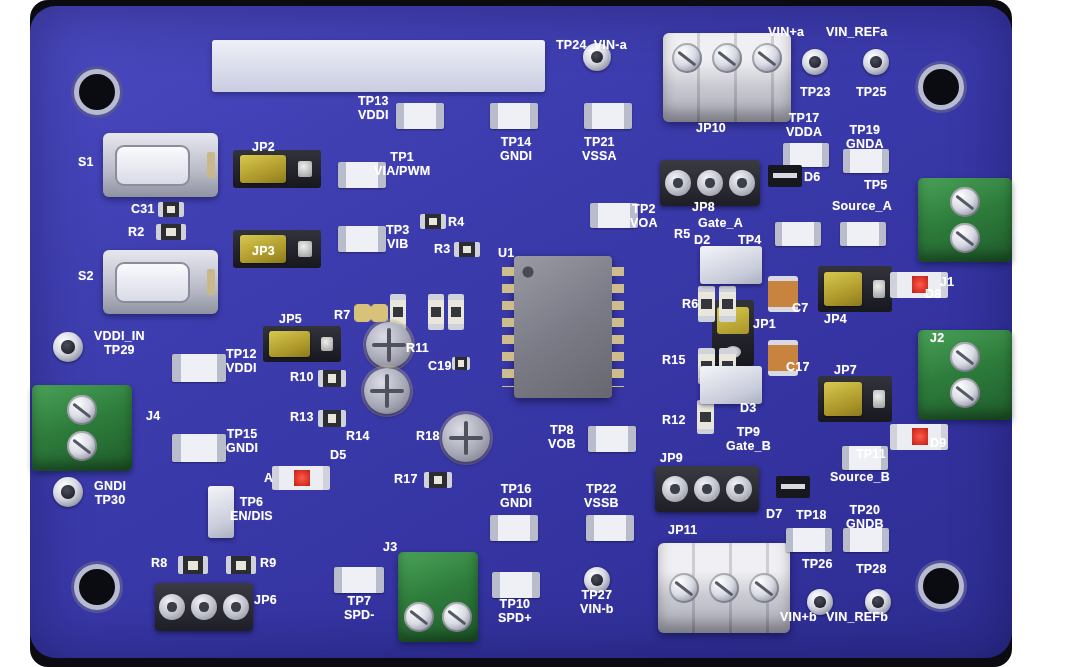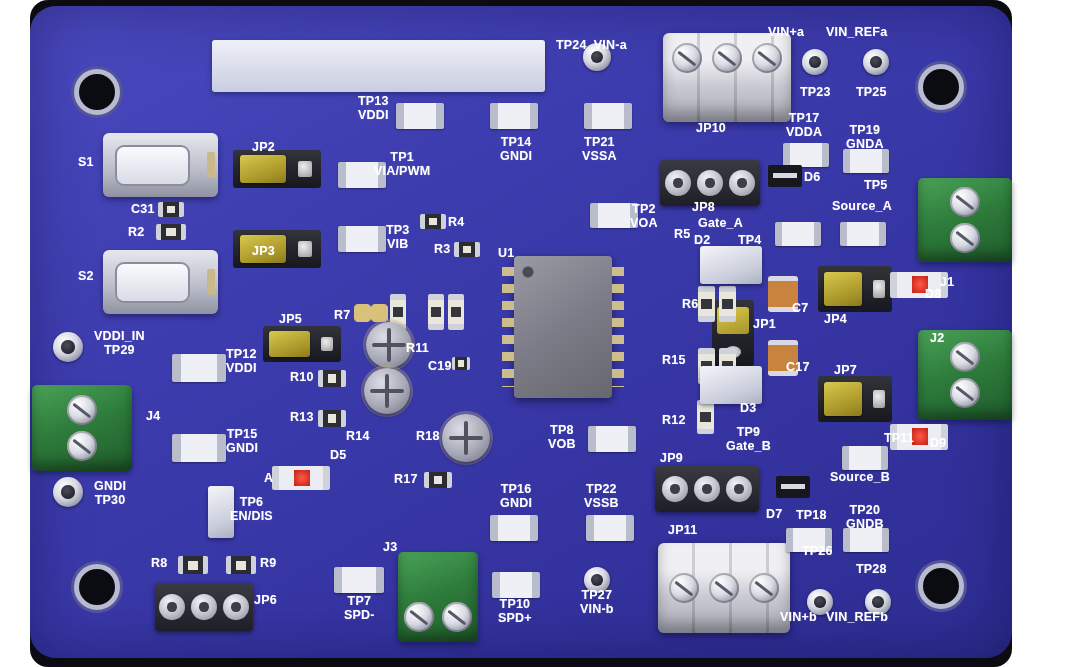--- a/index.html
+++ b/index.html
@@ -275,27 +275,27 @@
       <span class="silk" style="left: 662px; top: 354px;">R15</span>
       <span class="silk" style="left: 786px; top: 361px;">C17</span>
       <span class="silk" style="left: 834px; top: 364px;">JP7</span>
       <span class="silk" style="left: 930px; top: 332px;">J2</span>
       <span class="silk" style="left: 740px; top: 402px;">D3</span>
       <span class="silk" style="left: 662px; top: 414px;">R12</span>
       <span class="silk" style="left: 726px; top: 426px;">TP9
 Gate_B</span>
       <span class="silk" style="left: 660px; top: 452px;">JP9</span>
       <span class="silk" style="left: 766px; top: 508px;">D7</span>
-      <span class="silk" style="left: 856px; top: 432px; margin-left: 28px;">TP11</span>
+      <span class="silk" style="left: 856px; top: 448px;">TP11</span>
       <span class="silk" style="left: 830px; top: 471px;">Source_B</span>
       <span class="silk" style="left: 930px; top: 437px;">D9</span>
       <span class="silk" style="left: 796px; top: 509px;">TP18</span>
       <span class="silk" style="left: 846px; top: 504px;">TP20
 GNDB</span>
-      <span class="silk" style="left: 802px; top: 545px;">TP26</span>
+      <span class="silk" style="left: 802px; top: 558px;">TP26</span>
       <span class="silk" style="left: 856px; top: 563px;">TP28</span>
       <span class="silk" style="left: 780px; top: 611px;">VIN+b</span>
       <span class="silk" style="left: 826px; top: 611px;">VIN_REFb</span>
       <span class="silk" style="left: 668px; top: 524px;">JP11</span>
       <span class="silk" style="left: 580px; top: 589px;">TP27
 VIN-b</span>
       <span class="silk" style="left: 584px; top: 483px;">TP22
 VSSB</span>
       <span class="silk" style="left: 500px; top: 483px;">TP16
 GNDI</span>

